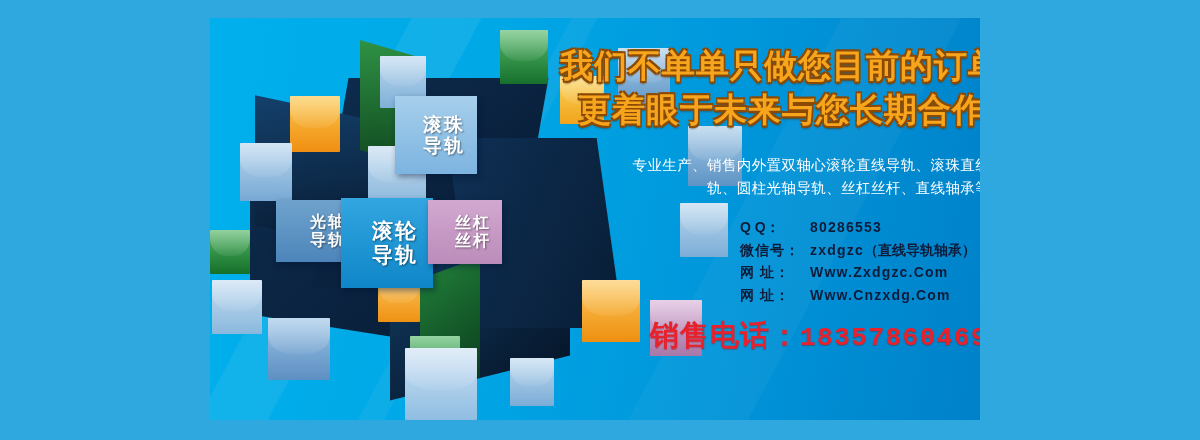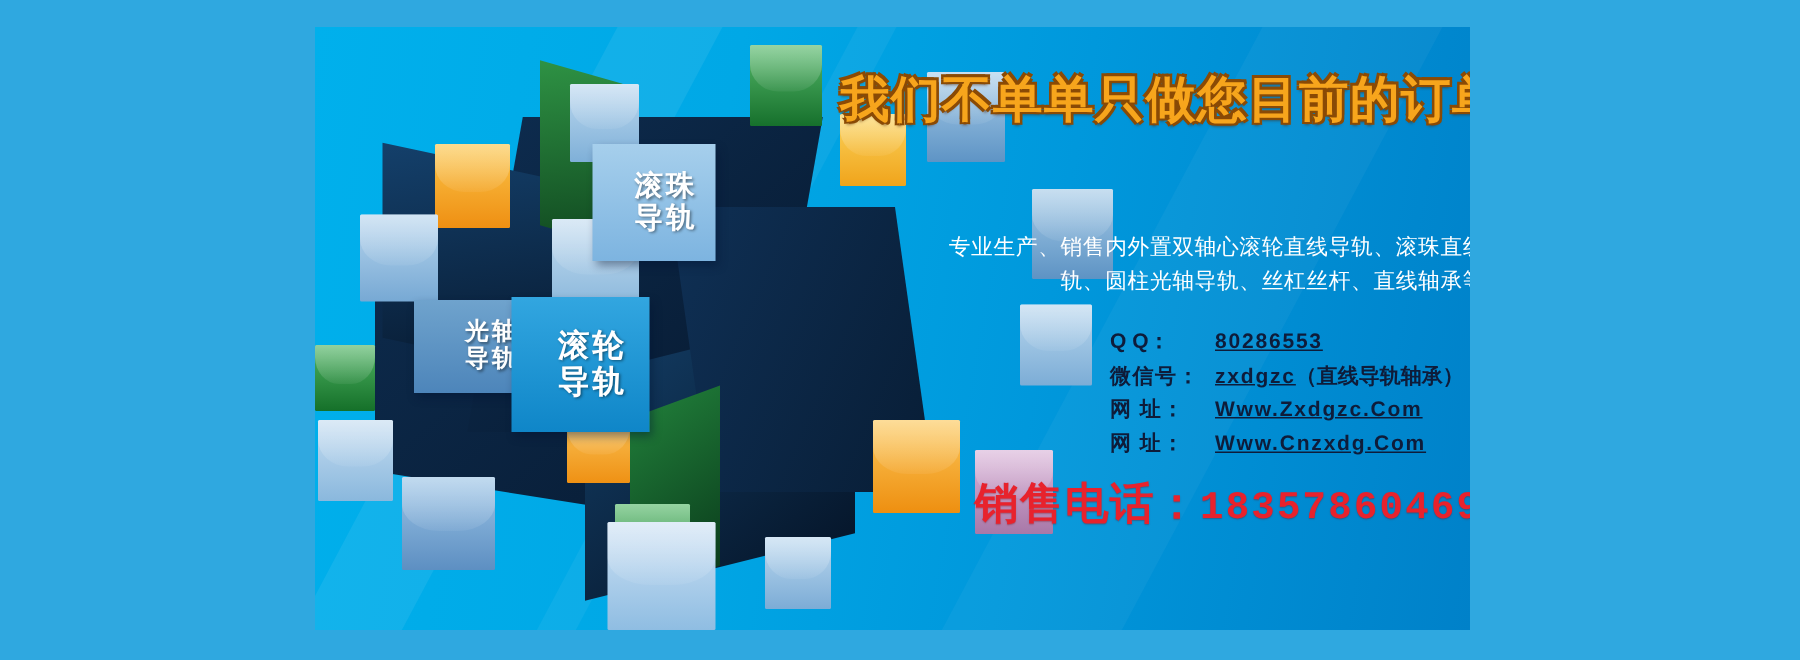--- a/index.html
+++ b/index.html
@@ -69,21 +69,21 @@
     letter-spacing:.4px;
   }
 
   .contact{
     position:absolute;left:530px;top:198px;width:240px;
     color:#0e1c3a;font-size:14px;line-height:1.62;font-weight:bold;
   }
   .crow{display:flex;align-items:baseline;white-space:nowrap;}
   .ckey{width:70px;flex:none;letter-spacing:1px;}
   .ckey.spread{letter-spacing:0;}
-  .cval{letter-spacing:1.2px;text-decoration:underline;}
+  .cval{letter-spacing:1.2px;}
   .cnote{font-size:14px;letter-spacing:0;font-weight:bold;}
 
   .phone{
     position:absolute;left:440px;top:298px;
     color:#e8222c;font-weight:bold;white-space:nowrap;
     text-shadow:0 1px 1px rgba(120,0,0,.35);
   }
   .phone .plabel{font-size:29px;letter-spacing:1px;}
   .phone .pnum{font-size:26px;letter-spacing:1.5px;font-family:Liberation Mono, monospace;}
 </style>
@@ -207,24 +207,29 @@
       <div class="label" style="left:66px;top:182px;width:72px;height:62px;background:linear-gradient(180deg,#6fa3cd,#4d85ba);font-size:16px;">
         <span>光轴</span>
         <span>导轨</span>
       </div>
 
       <div class="label" style="left:131px;top:180px;width:76px;height:90px;background:linear-gradient(180deg,#32a6e0,#0f86c8);font-size:21px;">
         <span>滚轮</span>
         <span>导轨</span>
       </div>
 
+      <div class="label" style="left:218px;top:182px;width:58px;height:64px;background:linear-gradient(180deg,#d2a8d0,#bb8cba);font-size:16px;">
+        <span>丝杠</span>
+        <span>丝杆</span>
+      </div>
     </div>
 
     <div class="headline">
       <div class="l1">我们不单单只做您目前的订单</div>
+      <div class="l2">更着眼于未来与您长期合作</div>
     </div>
 
     <div class="desc">专业生产、销售内外置双轴心滚轮直线导轨、滚珠直线导轨、圆柱光轴导轨、丝杠丝杆、直线轴承等。</div>
 
     <div class="contact">
       <div class="crow">
         <span class="ckey spread">Q  Q：</span>
         <span class="cval">80286553</span>
       </div>
       <div class="crow">

